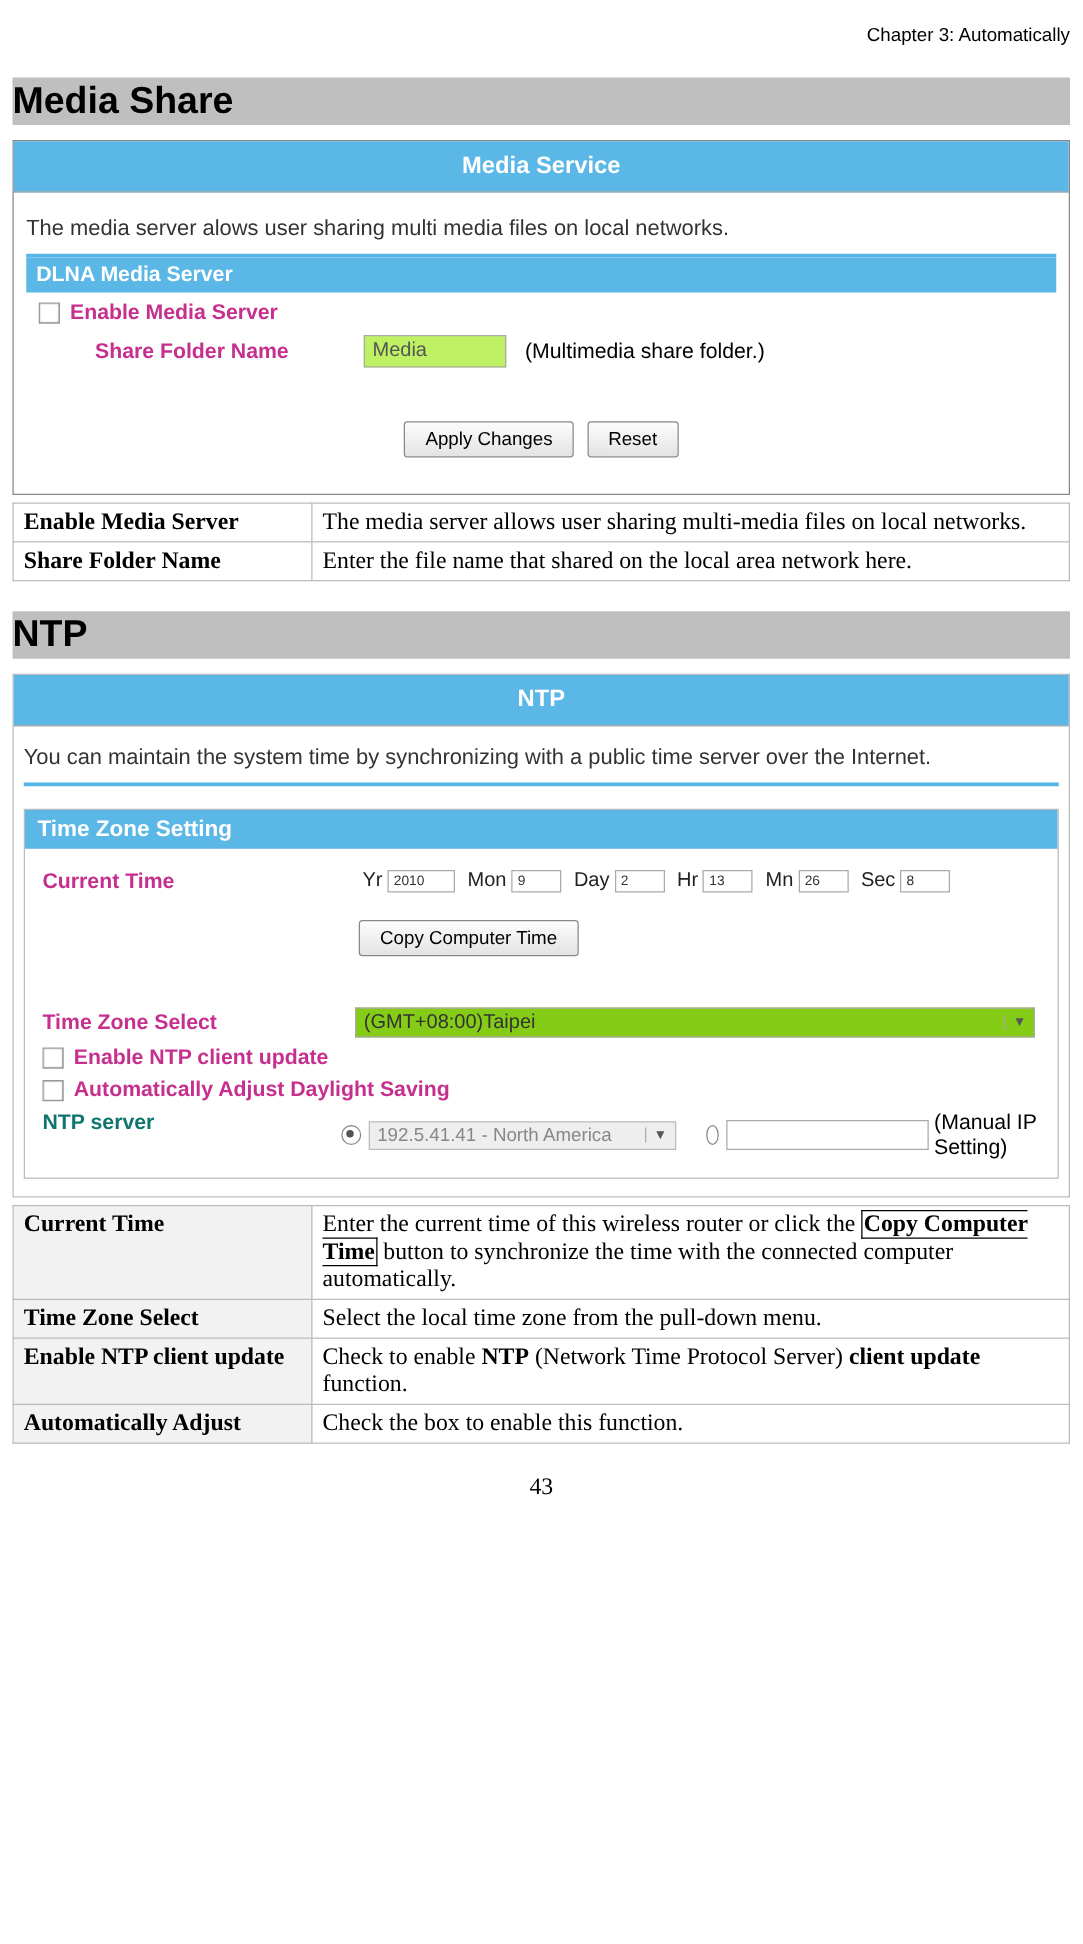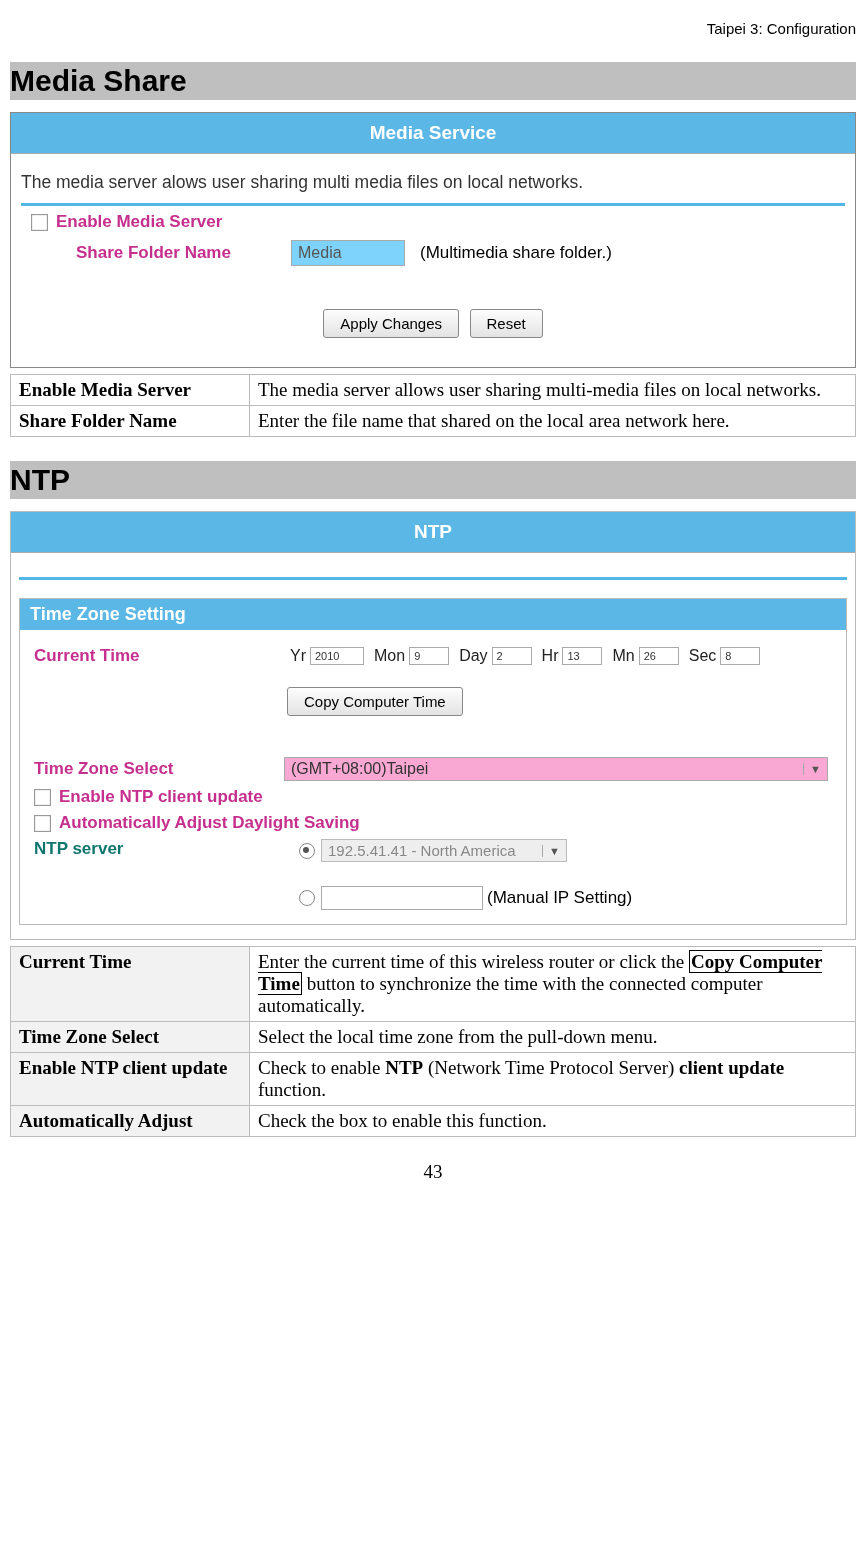--- a/index.html
+++ b/index.html
@@ -79,21 +79,21 @@
     align-items: center;
     margin: 8px 0 0 55px;
   }
   .share-row .pink-label { width: 215px; }
   .text-input {
     border: 1px solid #aaa;
     padding: 3px 6px;
     font-size: 16px;
     width: 100px;
     color: #555;
-    background: #7dd3fc;
+    background: #bef264;
   }
   .hint-paren { font-size: 17px; margin-left: 15px; color: #000000; }
   .btn-row { text-align: center; margin: 28px 0 10px 0; }
   .btn {
     display: inline-block;
     border: 1px solid #888;
     border-radius: 3px;
     background: linear-gradient(#fdfdfd,#e3e3e3);
     padding: 5px 16px;
     font-size: 15px;
@@ -150,66 +150,67 @@
     border: 1px solid #aaa;
     padding: 2px 4px;
     font-size: 11px;
     width: 44px;
     color: #333;
   }
   .tp-in.small { width: 30px; }
   .copy-row { margin-left: 250px; }
   .select-faux {
     border: 1px solid #aaa;
-    background: #f9a8d4;
+    background: #84cc16;
     padding: 2px 6px;
     font-size: 16px;
     color: #333;
     width: 530px;
     display: flex; justify-content: space-between; align-items: center;
   }
   .select-caret { border-left: 1px solid #aaa; padding-left: 6px; font-size: 11px; color: #555;}
   .radio-faux {
     width: 14px; height: 14px; border-radius: 50%;
     border: 1px solid #888; display: inline-block;
     margin-right: 6px; vertical-align: middle;
     position: relative;
   }
   .radio-faux.checked::after {
     content: ''; position: absolute; width: 6px; height: 6px;
     background: #555; border-radius: 50%; top: 3px; left: 3px;
   }
   .ntp-server-block { display: flex; }
   .ntp-server-label { color: #0f766e; font-weight: bold; width: 265px; font-size: 17px; }
-  .ntp-options { display: flex; flex-direction: column; gap: 24px; }
+  .ntp-options { display: flex; flex-direction: row; gap: 24px; }
   .ntp-option-row { display: flex; align-items: center; }
   .disabled-select {
     border: 1px solid #bbb; background: #eee; color: #888;
     padding: 2px 6px; font-size: 15px; width: 232px;
     display: flex; justify-content: space-between; align-items: center;
   }
   .manual-input {
     border: 1px solid #aaa; background: #fff;
     padding: 2px 6px; font-size: 15px; width: 148px; height: 18px;
   }
   .manual-lbl { font-size: 17px; margin-left: 4px; }
   .page-num { text-align: center; font-family: 'Times New Roman', serif; font-size: 19px; margin-top: 22px; }
 </style>
 </head>
 <body>
 
-<div class="chapter-head">Taipei 3: Configuration</div>
+<div class="chapter-head">Chapter 3: Automatically</div>
 
 <div class="section-heading">Media Share</div>
 
 <div class="media-panel">
   <div class="media-title-bar">Media Service</div>
   <div class="media-body">
     <p class="intro-text">The media server alows user sharing multi media files on local networks.</p>
     <hr class="blue-hr">
+    <div class="sub-header">DLNA Media Server</div>
     <div class="dlna-row">
       <span class="checkbox-faux"></span>
       <span class="pink-label">Enable Media Server</span>
     </div>
     <div class="share-row">
       <span class="pink-label">Share Folder Name</span>
       <input class="text-input" value="Media" style="">
       <span class="hint-paren">(Multimedia share folder.)</span>
     </div>
     <div class="btn-row">
@@ -230,20 +231,21 @@
     <td>Enter the file name that shared on the local area network here.</td>
   </tr>
 </tbody>
   </table>
 
 <div class="section-heading">NTP</div>
 
 <div class="ntp-panel">
   <div class="media-title-bar">NTP</div>
   <div class="ntp-body">
+    <p class="intro-text">You can maintain the system time by synchronizing with a public time server over the Internet.</p>
     <hr class="blue-hr">
 
     <div class="tz-block">
       <div class="tz-header">Time Zone Setting</div>
       <div class="tz-inner">
 
         <div class="row">
           <span class="row-label-pink">Current Time</span>
           <div class="time-parts">
             <span class="tp-lbl">Yr</span>

